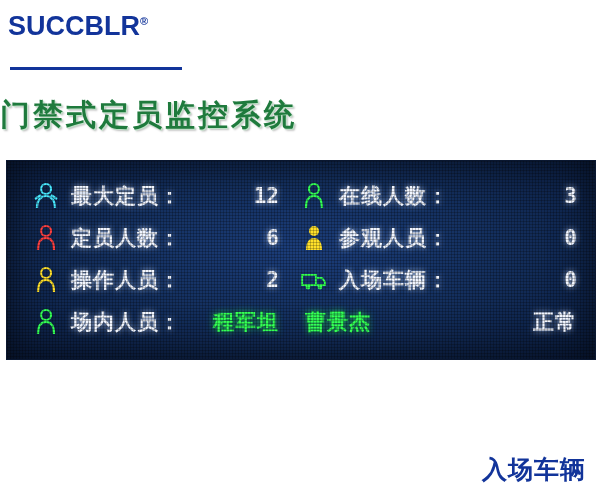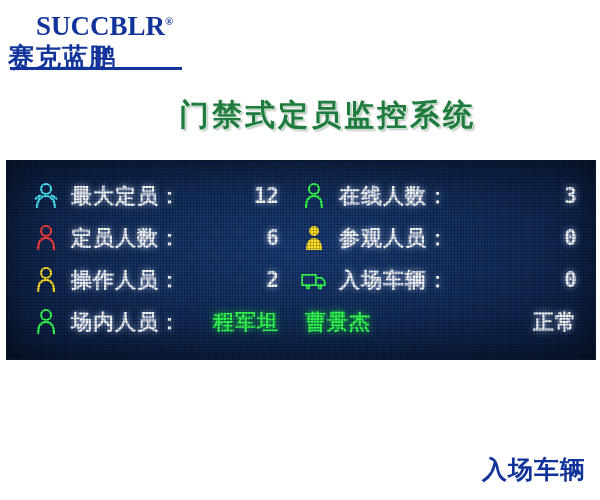--- a/index.html
+++ b/index.html
@@ -17,28 +17,27 @@
 
   
   #logo-block {
     position: absolute;
     left: 8px;
     top: 6px;
     width: 210px;
     height: 62px;
   }
   #logo-latin {
-    font-family: Liberation Serif, serif;
+    font-family: Liberation Sans, sans-serif;
     font-weight: bold;
     font-size: 27px;
     letter-spacing: 0px;
     color: #0a2f8f;
     line-height: 30px;
     white-space: nowrap;
-    margin-left: 28px;
   }
   #logo-latin .letter-blue { color: #12349a; }
   #logo-reg {
     font-size: 11px;
     vertical-align: super;
     font-weight: bold;
     color: #12349a;
   }
   #logo-cn {
     font-family: "DejaVu Sans", "Liberation Sans", sans-serif;
@@ -58,21 +57,21 @@
     height: 3px;
     background: #12349a;
   }
 
   
   #main-title {
     position: absolute;
     left: 0;
     top: 95px;
     width: 476px;
-    text-align: right;
+    text-align: left;
     font-family: "DejaVu Sans", "Liberation Sans", sans-serif;
     font-weight: bold;
     font-size: 30px;
     letter-spacing: 3px;
     color: #1f7a3d;
     text-shadow: 1px 1px 0 #bfe3c8, 2px 2px 2px rgba(0,0,0,0.25);
   }
 
   
   #led-panel {
@@ -185,21 +184,20 @@
     letter-spacing: 1px;
   }
 </style>
 </head>
 <body>
 
 <div id="logo-block">
   <div id="logo-latin">
     <span class="letter-blue">SUCCBLR</span><span id="logo-reg">®</span>
   </div>
-  <div id="logo-cn">赛克蓝鹏</div>
   <div id="logo-underline"></div>
 </div>
 
 <div id="main-title">门禁式定员监控系统</div>
 
 <div id="led-panel">
   <div class="led-rows">
 
     <div class="led-row">
       <div class="led-col col-left">

